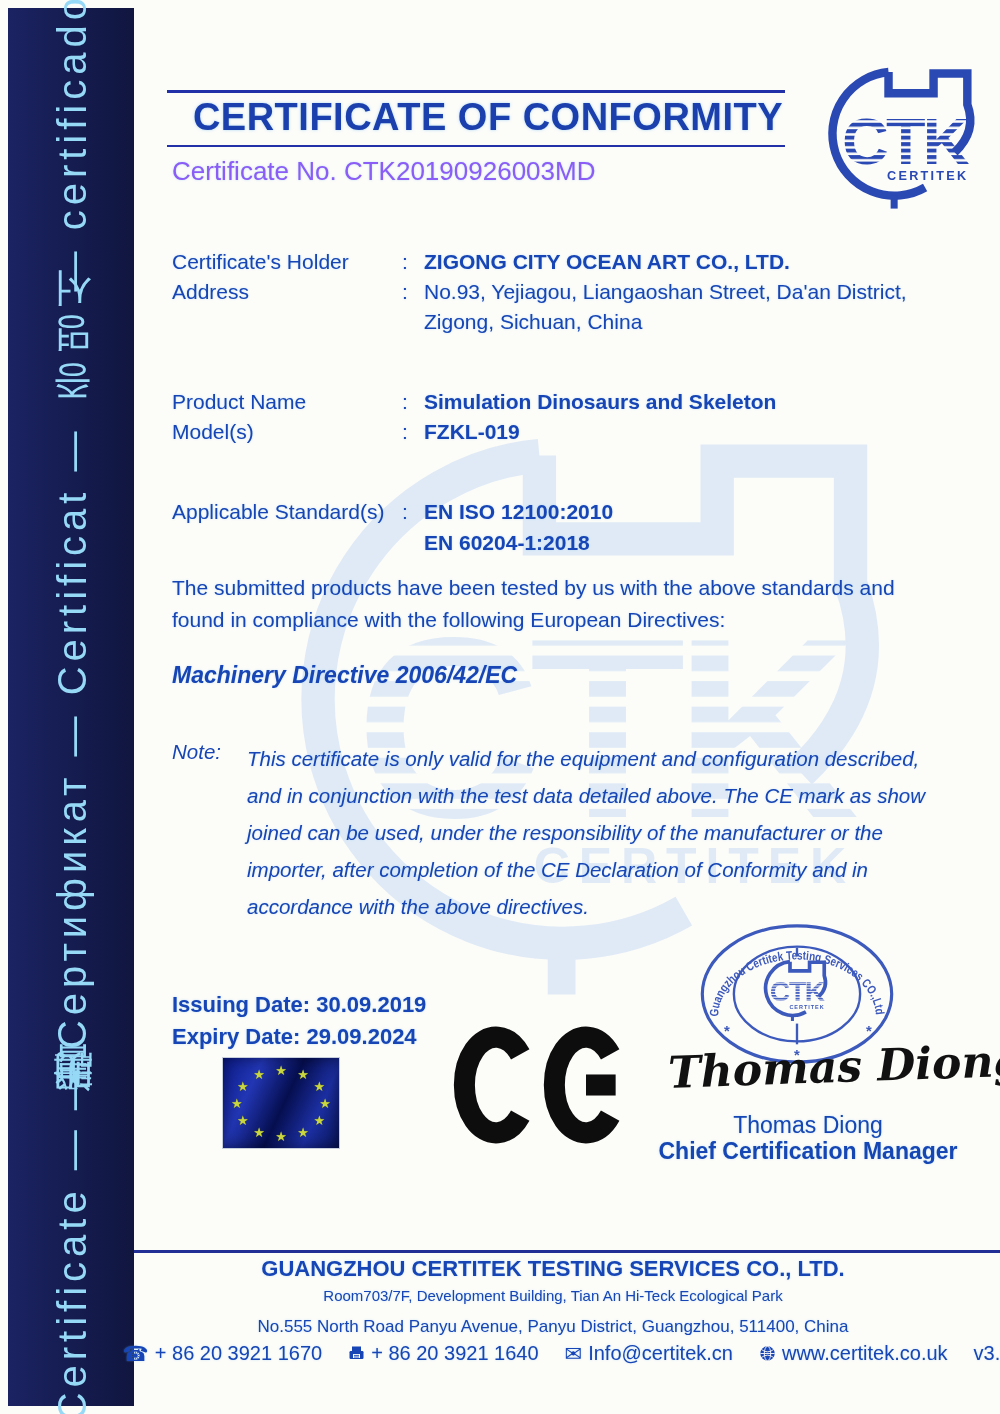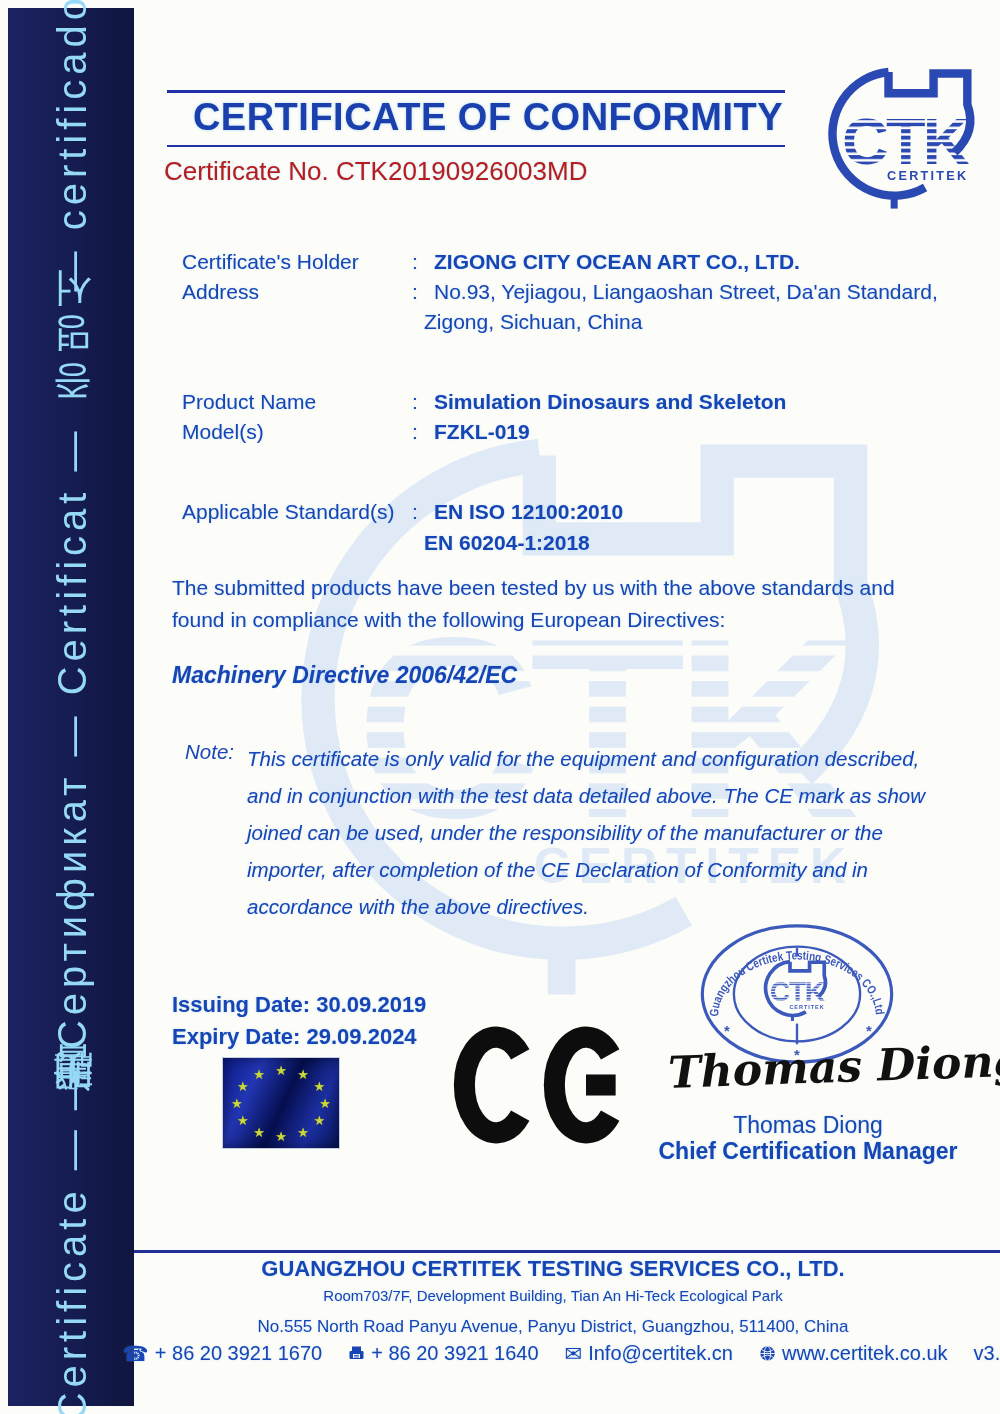--- a/index.html
+++ b/index.html
@@ -22,45 +22,45 @@
   
   .rule{position:absolute;background:#2231a8;}
   .rule-top{left:167px;top:90px;width:618px;height:3px;}
   .rule-mid{left:167px;top:145px;width:618px;height:2px;}
   .doc-title{
     position:absolute;left:168px;top:96px;width:640px;
     font-size:38px;font-weight:700;letter-spacing:.5px;color:#1b3fad;
     text-shadow:0 0 3px rgba(120,195,240,.6);white-space:nowrap;text-align:center;
   }
   .cert-no{
-    position:absolute;left:164px;top:156px;font-size:26px;color:#b91c1c;
+    position:absolute;left:172px;top:156px;font-size:26px;color:#8b5cf6;
     text-shadow:0 0 2px rgba(120,195,240,.5);white-space:nowrap;
   }
   .logo{position:absolute;left:818px;top:58px;width:172px;height:152px;}
   
   .watermark{position:absolute;left:288px;top:400px;width:625px;height:600px;opacity:.55;}
   
   .emb-stroke{fill:none;stroke-width:6;stroke-linejoin:miter;}
   .ctk-letters{font-family:"Liberation Sans",sans-serif;font-weight:700;font-size:46px;letter-spacing:-2px;}
   .ctk-sub{font-family:"Liberation Sans",sans-serif;font-weight:700;font-size:9px;letter-spacing:1.6px;}
   
   .row{position:absolute;left:172px;font-size:21px;white-space:nowrap;
        text-shadow:0 0 2px rgba(120,195,240,.45);}
-  .row .lbl{display:inline-block;width:230px;margin-left:10px;}
+  .row .lbl{display:inline-block;width:230px;}
   .row .col{display:inline-block;width:22px;}
   .val-bold{font-weight:700;margin-top:48px;}
   .val-semi{font-weight:600;}
   .cont{position:absolute;left:424px;font-size:21px;white-space:nowrap;
         text-shadow:0 0 2px rgba(120,195,240,.45);}
   
   .statement{position:absolute;left:172px;top:572px;width:730px;
              font-size:21px;line-height:32px;text-shadow:0 0 2px rgba(120,195,240,.45);}
   .directive{position:absolute;left:172px;top:662px;font-size:23px;
              font-weight:700;font-style:italic;text-shadow:0 0 2px rgba(120,195,240,.45);}
-  .note-lbl{position:absolute;left:172px;top:740px;font-size:20.5px;font-style:italic;margin-left:13px;}
+  .note-lbl{position:absolute;left:172px;top:740px;font-size:20.5px;font-style:italic;}
   .note-txt{position:absolute;left:247px;top:740px;width:708px;
             font-size:20.5px;font-style:italic;line-height:37px;
             text-shadow:0 0 2px rgba(120,195,240,.4);}
   
   .date{position:absolute;left:172px;font-size:22px;font-weight:600;
         text-shadow:0 0 2px rgba(120,195,240,.5);}
   .date-issuing{top:992px;} .date-expiry{top:1024px;}
   
   .eu-flag{position:absolute;left:222px;top:1057px;width:116px;height:90px;
     background:linear-gradient(115deg,#0b1a86 0%,#2236b4 26%,#050e4e 52%,#1c2fa2 76%,#081458 100%);
@@ -129,21 +129,21 @@
     <path class="emb-stroke" stroke="#2b49b3" d="M45,10 L45,25 L77,25 L77,11 L101,11 L101,33 Q108,52 92,67"></path>
     <path stroke="#2b49b3" stroke-width="5" d="M49,98 L49,107"></path>
     <text x="12" y="75" class="ctk-letters" fill="url(#pl)">CTK</text>
     <text x="44" y="87" class="ctk-sub" fill="#2b49b3">CERTITEK</text>
   </svg>
 
   <div class="row" style="top:250px">
     <span class="lbl">Certificate's Holder</span><span class="col">:</span><span class="val-bold">ZIGONG CITY OCEAN ART CO., LTD.</span>
   </div>
   <div class="row" style="top:280px">
-    <span class="lbl">Address</span><span class="col">:</span><span>No.93, Yejiagou, Liangaoshan Street, Da'an Standard,</span>
+    <span class="lbl">Address</span><span class="col">:</span><span>No.93, Yejiagou, Liangaoshan Street, Da'an District,</span>
   </div>
   <div class="cont" style="top:310px">Zigong, Sichuan, China</div>
 
   <div class="row" style="top:390px">
     <span class="lbl">Product Name</span><span class="col">:</span><span class="val-bold">Simulation Dinosaurs and Skeleton</span>
   </div>
   <div class="row" style="top:420px">
     <span class="lbl">Model(s)</span><span class="col">:</span><span class="val-semi">FZKL-019</span>
   </div>
 

